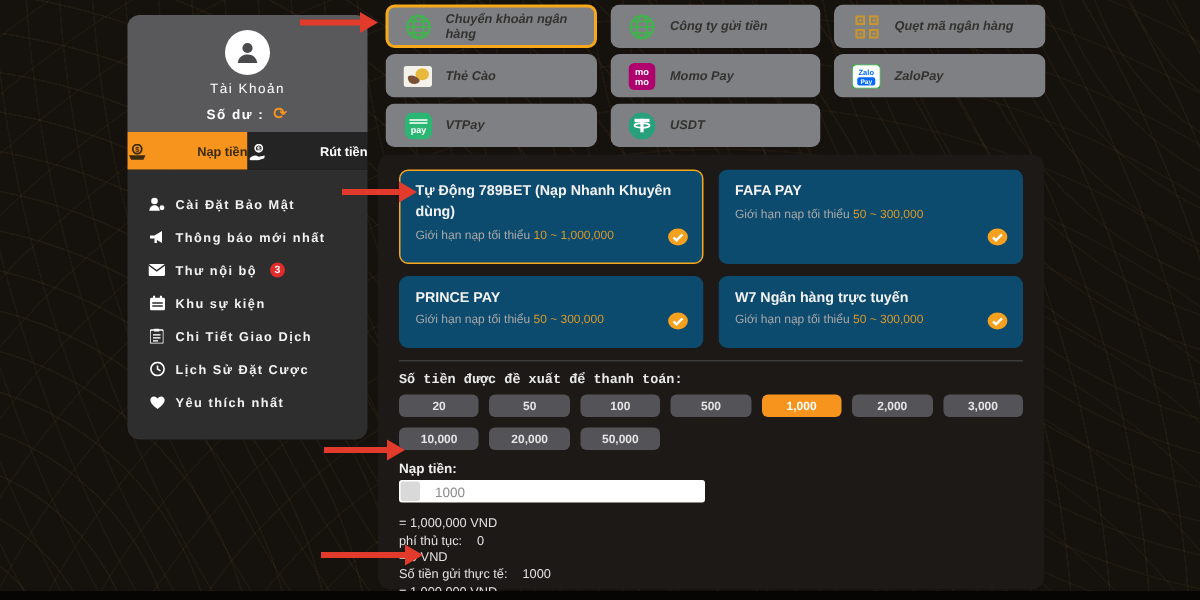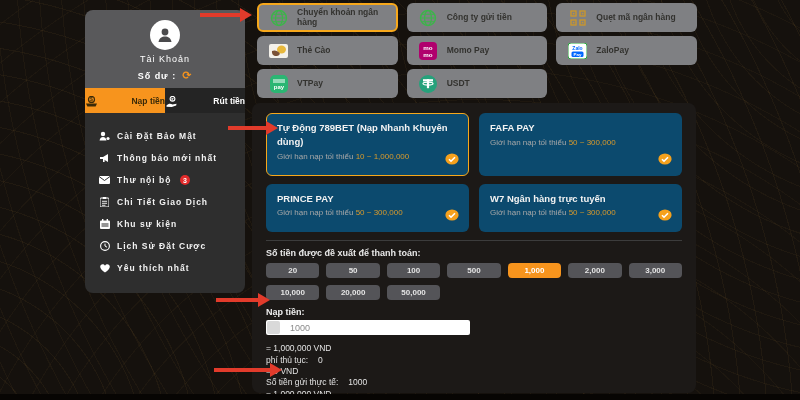--- a/index.html
+++ b/index.html
@@ -28,35 +28,35 @@
   .sb-tab.idle{background:#242424;color:#fff;}
   .sb-menu{background:#2e2e2e;border-radius:0 0 8px 8px;padding:12px 0 14px;}
   .sb-item{display:flex;align-items:center;gap:7px;padding:6px 0 6px 14px;font-size:8.5px;font-weight:bold;letter-spacing:1px;cursor:pointer;color:#f2f2f2;}
   .sb-item .ic{width:11px;display:flex;justify-content:center;flex:none;}
   .badge{background:#e22b2b;color:#fff;font-size:7px;font-weight:bold;min-width:10px;height:10px;border-radius:50%;display:inline-flex;align-items:center;justify-content:center;margin-left:2px;}
 
   
   .pm-grid{position:absolute;left:257px;top:3px;width:440px;display:grid;grid-template-columns:repeat(3,1fr);gap:4px 9px;}
   .pm-btn{height:29px;background:#7f8083;border-radius:6px;display:flex;align-items:center;gap:9px;padding:0 10px;cursor:pointer;border:2px solid transparent;}
   .pm-btn.selected{border-color:#f7a81b;}
-  .pm-label{font-size:8.5px;font-weight:bold;color:#33322f;line-height:1.15;}
+  .pm-label{font-size:8.5px;font-weight:bold;color:#33322f;line-height:1.15;font-style:italic;}
   .pm-ic{flex:none;width:19px;height:19px;display:flex;align-items:center;justify-content:center;}
 
   
   .panel{position:absolute;left:252px;top:103px;width:444px;height:290px;background:#1c1917;border-radius:8px;padding:10px 14px;}
   .ch-grid{display:grid;grid-template-columns:1fr 1fr;gap:8px 10px;}
   .ch-card{position:relative;background:#0c4a6e;border-radius:6px;padding:7px 10px 14px;border:1.5px solid transparent;cursor:pointer;min-height:42px;}
   .ch-card.selected{border-color:#f7a81b;}
   .ch-title{font-size:9.5px;font-weight:bold;color:#f2f2f2;line-height:1.45;}
   .ch-sub{font-size:8px;color:#a8a8a8;margin-top:3px;}
   .ch-range{color:#d99a2b;}
   .ch-check{position:absolute;right:9px;bottom:6px;}
   .divider{border-top:1px solid #3c3c3c;margin:8px 0 7px;}
 
-  .amt-title{font-size:9px;font-weight:bold;color:#e8e8e8;margin-bottom:5px;}
+  .amt-title{font-size:9px;font-weight:bold;color:#e8e8e8;margin-bottom:5px;font-family:Liberation Mono, monospace;}
   .amt-grid{display:grid;grid-template-columns:repeat(7,1fr);gap:7px;margin-bottom:7px;}
   .amt-btn{height:15px;background:#545458;border-radius:4px;color:#e4e4e4;font-size:8px;font-weight:bold;display:flex;align-items:center;justify-content:center;cursor:pointer;}
   .amt-btn.selected{background:#f7941d;color:#fff;}
 
   .dep-label{font-size:9px;font-weight:bold;color:#f0f0f0;margin:4px 0 3px;}
   .dep-input-wrap{position:relative;width:204px;height:15px;background:#fff;border-radius:2px;display:flex;align-items:center;}
   .dep-spin{width:13px;height:13px;background:#d9d9d9;border-radius:2px;margin-left:1px;flex:none;}
   .dep-input{border:none;outline:none;background:transparent;font-size:9px;color:#8a8a8a;width:150px;padding-left:10px;font-family:"Liberation Sans",sans-serif;}
   .sum{font-size:8.5px;color:#e2e2e2;line-height:1.22;margin-top:8px;}
   .sum .row{margin-top:1px;}
@@ -123,41 +123,41 @@
           <svg width="11" height="8" viewBox="0 0 11 8">
             <rect x="0" y="0" width="11" height="8" rx="1" fill="#fff"></rect>
             <path d="M0 .5l5.5 4L11 .5" stroke="#2e2e2e" stroke-width="1" fill="none"></path>
           </svg>
         </span>
       <span>Thư nội bộ</span>
       <span class="badge">3</span>
     </div>
     <div class="sb-item">
       <span class="ic">
+          <svg width="10" height="10" viewBox="0 0 10 10">
+            <rect x="0" y="1.5" width="10" height="8.5" rx="1" fill="#fff"></rect>
+            <rect x="2" y="0" width="1.4" height="3" fill="#fff"></rect>
+            <rect x="6.6" y="0" width="1.4" height="3" fill="#fff"></rect>
+            <rect x="1.5" y="4.5" width="7" height="1" fill="#2e2e2e"></rect>
+            <rect x="1.5" y="6.5" width="7" height="1" fill="#2e2e2e"></rect>
+          </svg>
+        </span>
+      <span>Khu sự kiện</span>
+    </div>
+    <div class="sb-item">
+      <span class="ic">
           <svg width="9" height="10" viewBox="0 0 9 10">
             <rect x="0" y="1" width="9" height="9" rx="1" fill="none" stroke="#fff" stroke-width="1"></rect>
             <rect x="2.8" y="0" width="3.4" height="2" fill="#fff"></rect>
             <rect x="2" y="3.8" width="5" height=".9" fill="#fff"></rect>
             <rect x="2" y="5.8" width="5" height=".9" fill="#fff"></rect>
             <rect x="2" y="7.8" width="3.4" height=".9" fill="#fff"></rect>
           </svg>
         </span>
       <span>Chi Tiết Giao Dịch</span>
-    </div>
-    <div class="sb-item">
-      <span class="ic">
-          <svg width="10" height="10" viewBox="0 0 10 10">
-            <rect x="0" y="1.5" width="10" height="8.5" rx="1" fill="#fff"></rect>
-            <rect x="2" y="0" width="1.4" height="3" fill="#fff"></rect>
-            <rect x="6.6" y="0" width="1.4" height="3" fill="#fff"></rect>
-            <rect x="1.5" y="4.5" width="7" height="1" fill="#2e2e2e"></rect>
-            <rect x="1.5" y="6.5" width="7" height="1" fill="#2e2e2e"></rect>
-          </svg>
-        </span>
-      <span>Khu sự kiện</span>
     </div>
     <div class="sb-item">
       <span class="ic">
           <svg width="10" height="10" viewBox="0 0 10 10">
             <circle cx="5" cy="5" r="4.4" fill="none" stroke="#fff" stroke-width="1.1"></circle>
             <path d="M5 2.6V5l2 1.2" stroke="#fff" stroke-width="1" fill="none"></path>
           </svg>
         </span>
       <span>Lịch Sử Đặt Cược</span>
     </div>

